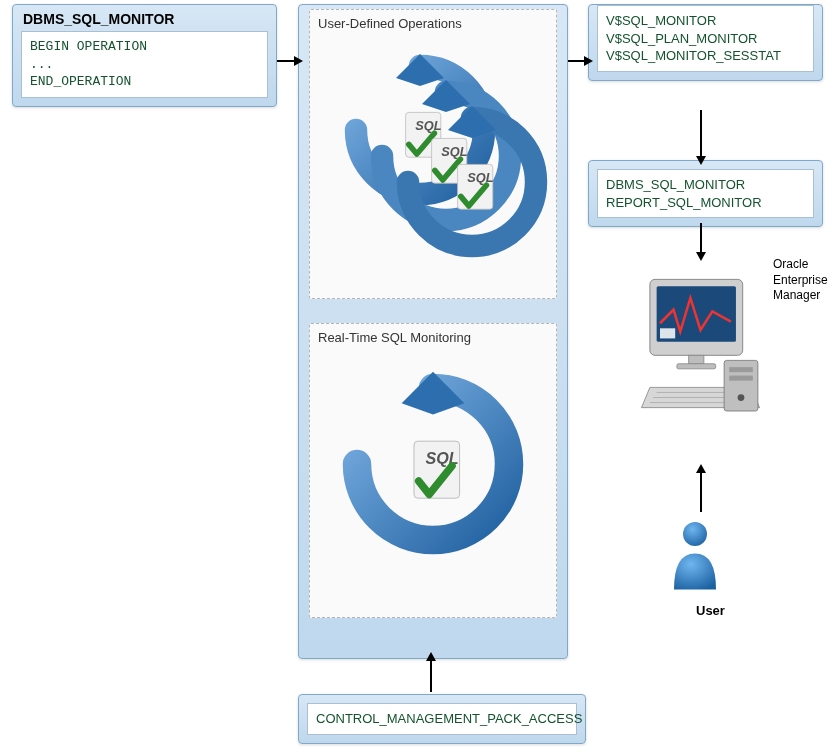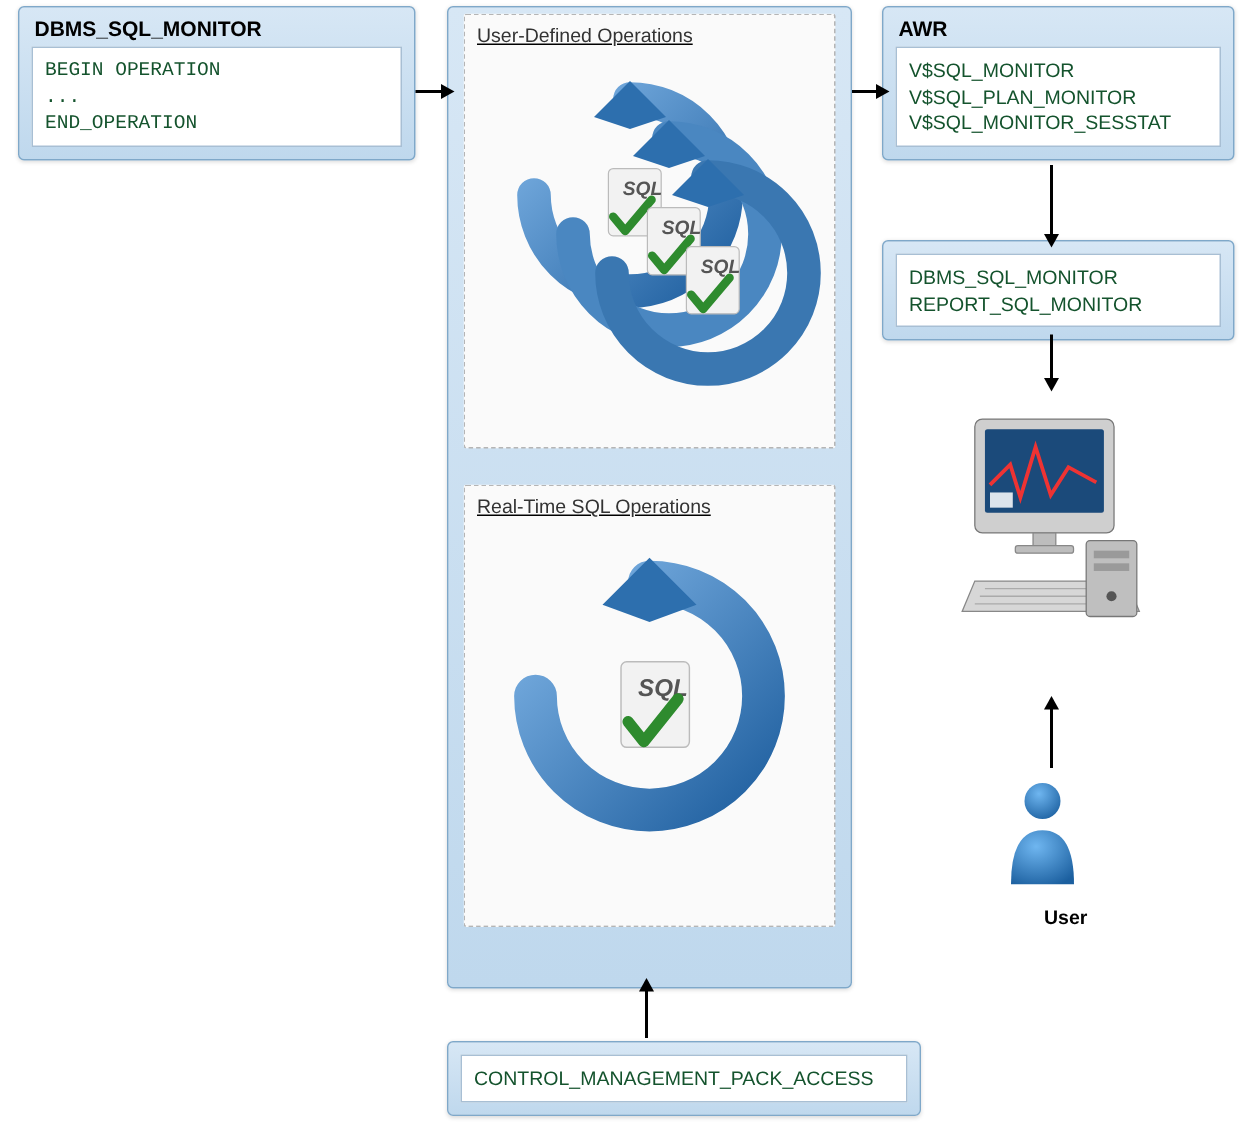--- a/index.html
+++ b/index.html
@@ -27,31 +27,30 @@
     font-size: 13px;
     line-height: 1.35;
     white-space: pre-line;
     color: #14532d;
   }
 
   #dbms-panel { left: 12px; top: 4px; width: 265px; }
   #dbops-panel { left: 298px; top: 4px; width: 270px; height: 655px; }
   #awr-panel { left: 588px; top: 4px; width: 235px; }
   #report-panel { left: 588px; top: 160px; width: 235px; padding: 8px 0; }
-  #cmpa-panel { left: 298px; top: 660px; width: 316px; padding: 8px 0; margin-top: 34px; }
+  #cmpa-panel { left: 298px; top: 660px; width: 288px; padding: 8px 0; margin-top: 34px; }
 
   #dbops-panel .panel-title { font-weight: bold; }
 
   .sub-box {
     border: 1px dashed #b5b5b5;
     background: #fafafa;
     margin: 4px 10px 24px 10px;
     border-radius: 2px;
     position: relative;
-    text-decoration: underline;
   }
   .sub-title {
     font-size: 13px;
     padding: 6px 8px 4px 8px;
     color: #333;
   }
   #udo-box { height: 290px; }
   #rt-box { height: 295px; margin-top: 14px; }
 
   .inner-box.sans { font-family: Liberation Sans, sans-serif; }
@@ -137,21 +136,21 @@
           <polygon points="100,5 130,35 100,45 70,35" fill="#2d6fae"></polygon>
           <rect x="82" y="78" width="44" height="56" rx="4" fill="#f2f2f2" stroke="#bbb"></rect>
           <text x="94" y="100" font-family="Arial" font-style="italic" font-weight="bold" font-size="16" fill="#555">SQL</text>
           <path d="M86 118 L96 130 L118 104" fill="none" stroke="#2e8b2e" stroke-width="7" stroke-linecap="round" stroke-linejoin="round"></path>
         </svg>
       </div>
     </div>
   </div>
 
   <div class="sub-box" id="rt-box">
-    <div class="sub-title">Real-Time SQL Operations</div>
+    <div class="sub-title">Real-Time SQL Monitoring</div>
     <div style="position:relative; width:100%; height:240px;">
       <div class="cycle single" style="width:190px;height:190px;">
         <svg viewBox="0 0 200 200" width="190" height="190">
           <defs>
             <linearGradient id="gB1" x1="0" y1="0" x2="1" y2="1">
               <stop offset="0%" stop-color="#7fb4e6"></stop>
                 <stop offset="100%" stop-color="#1f5f9f"></stop>
             </linearGradient>
           </defs>
           <path d="M100 20 A80 80 0 1 1 20 100" fill="none" stroke="url(#gB1)" stroke-width="30" stroke-linecap="round"></path>
@@ -159,21 +158,20 @@
           <rect x="80" y="76" width="48" height="60" rx="4" fill="#f2f2f2" stroke="#bbb"></rect>
           <text x="92" y="100" font-family="Arial" font-style="italic" font-weight="bold" font-size="17" fill="#555">SQL</text>
           <path d="M85 118 L96 132 L120 102" fill="none" stroke="#2e8b2e" stroke-width="8" stroke-linecap="round" stroke-linejoin="round"></path>
         </svg>
       </div>
     </div>
   </div>
 </div>
 
 <div class="panel" id="awr-panel">
-  <div class="panel-title">AWR</div>
   <div class="inner-box sans">V$SQL_MONITOR
 V$SQL_PLAN_MONITOR
 V$SQL_MONITOR_SESSTAT</div>
 </div>
 
 <div class="panel" id="report-panel">
   <div class="inner-box sans" style="margin:0 8px;">DBMS_SQL_MONITOR
 REPORT_SQL_MONITOR</div>
 </div>
 
@@ -182,20 +180,23 @@
 </div>
 
 <div class="arrow h right" id="arr-dbms-to-dbops"></div>
 <div class="arrow h right" id="arr-dbops-to-awr"></div>
 <div class="arrow v down" id="arr-awr-to-report"></div>
 <div class="arrow v down" id="arr-report-to-oem"></div>
 <div class="arrow v up" id="arr-user-to-oem"></div>
 <div class="arrow v up" id="arr-cmpa-to-rt"></div>
 
 <div id="oem-block">
+  <div id="oem-label" style="white-space:pre-line;">Oracle
+Enterprise
+Manager</div>
   <svg viewBox="0 0 160 200" width="135" height="200">
 
     <rect x="20" y="8" width="110" height="90" rx="6" fill="#cfcfcf" stroke="#777"></rect>
     <rect x="28" y="16" width="94" height="66" rx="2" fill="#1b4a7a"></rect>
     <polyline points="32,60 48,44 56,70 68,30 80,68 94,46 116,58" fill="none" stroke="#e33" stroke-width="3"></polyline>
     <rect x="32" y="66" width="18" height="12" fill="#fff" opacity="0.85"></rect>
 
     <rect x="66" y="98" width="18" height="10" fill="#bdbdbd" stroke="#888"></rect>
     <rect x="52" y="108" width="46" height="6" rx="2" fill="#bdbdbd" stroke="#888"></rect>
 

